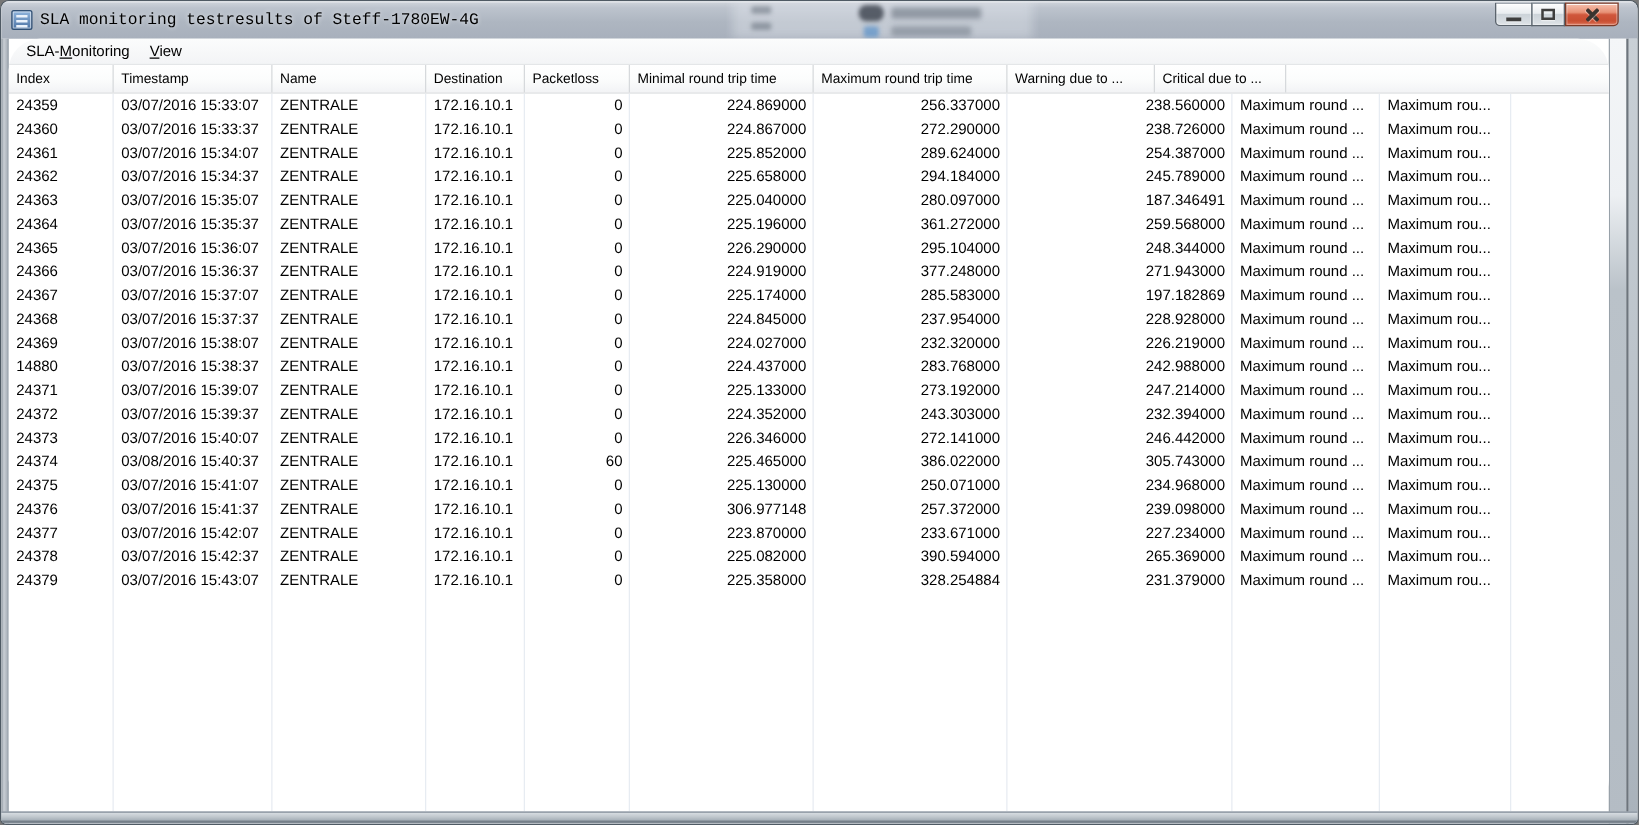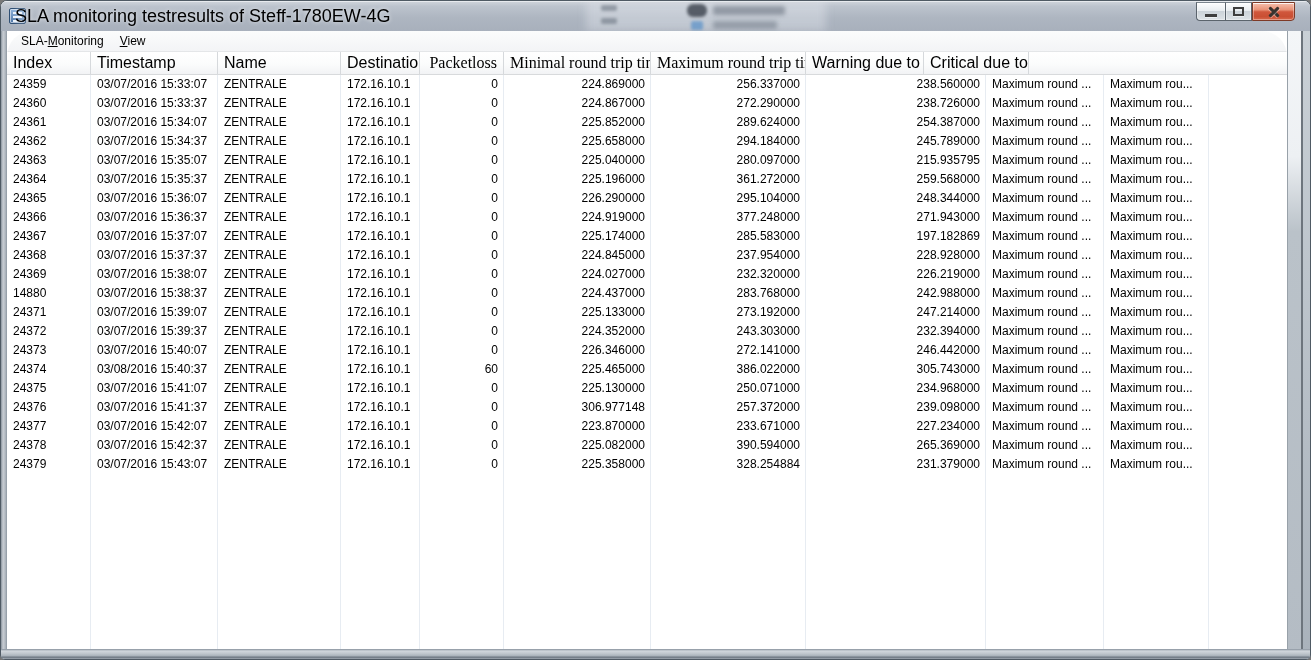--- a/index.html
+++ b/index.html
@@ -29,23 +29,24 @@
   .a-text2{left:712px;top:20px;width:64px;height:8px;background:rgba(108,118,130,.5);filter:blur(2.2px);border-radius:2px;}
   .win-icon{
     position:absolute;left:8px;top:7px;width:17px;height:16px;
     background:linear-gradient(#8fb4dd,#4d74a4);
     border:1px solid #2f4f74;border-radius:2px;
     box-shadow:inset 0 0 0 1px rgba(255,255,255,.55);
   }
   .win-icon .line{position:absolute;left:3px;right:3px;height:2px;background:#eaf2fb;}
   .win-icon .l1{top:3px}.win-icon .l2{top:7px}.win-icon .l3{top:11px}
   .title-text{
-    position:absolute;left:14px;top:0;height:30px;line-height:30px;
-    font-size:18px;color:#000;white-space:nowrap;
+    position:absolute;left:31px;top:0;height:30px;line-height:30px;
+    font-size:13px;color:#000;white-space:nowrap;
     text-shadow:0 0 4px rgba(255,255,255,.8);
+    font-family:Liberation Mono, monospace;
   }
   .controls{position:absolute;top:1px;right:15px;display:flex;z-index:5;}
   .cbtn{
     height:19px;border:1px solid #5b646d;border-top-color:#7b848d;
     display:flex;align-items:center;justify-content:center;
     box-shadow:inset 0 1px 0 rgba(255,255,255,.75),inset 0 0 0 1px rgba(255,255,255,.35);
   }
   .cbtn.minb{width:29px;border-radius:0 0 0 4px;border-right:none;
     background:linear-gradient(#fdfdfe 0,#e9edf0 45%,#ccd3d9 50%,#dde2e6 100%);}
   .cbtn.maxb{width:27px;border-radius:0;
@@ -72,24 +73,24 @@
   .client{position:absolute;top:30px;left:6px;right:23px;bottom:10px;
     background:#fff;display:flex;flex-direction:column;overflow:hidden;border-radius:25px;}
   .menubar{height:21px;flex:0 0 21px;display:flex;align-items:center;
     background:linear-gradient(#fbfcfc,#f3f4f6);border-bottom:1px solid #e4e6e8;
     padding-left:6px;font-size:12px;color:#000;}
   .menu-item{padding:0 8px;height:19px;line-height:19px;white-space:nowrap;}
   .accel{text-decoration:underline;}
   
   .header{height:23px;flex:0 0 23px;display:flex;
     background:linear-gradient(to bottom,#ffffff 0,#fbfcfc 55%,#f2f3f5 100%);
-    border-bottom:1px solid #d8dadc;font-size:16px;color:#000;}
+    border-bottom:1px solid #d8dadc;font-size:11px;color:#000;}
   .hcell{flex:0 0 auto;border-right:1px solid #d6d9dc;line-height:22px;
     padding:0 6px;white-space:nowrap;overflow:hidden;}
-  .hcell.r{text-align:right;font-family:Liberation Serif, serif;}
+  .hcell.r{text-align:left;}
   .hcell.fill{flex:1 1 auto;border-right:none;}
   
   .tbody{position:relative;flex:1 1 auto;overflow:hidden;background:#fff;}
   .gridlines{position:absolute;inset:0;display:flex;pointer-events:none;}
   .gcol{flex:0 0 auto;height:100%;border-right:1px solid #e7ecf2;}
   .gcol.fill{flex:1 1 auto;border-right:none;}
   .rows{position:absolute;inset:0;}
   .row{display:flex;height:19px;font-size:12px;color:#000;}
   .cell{flex:0 0 auto;line-height:19px;padding:0 6px;white-space:nowrap;overflow:hidden;}
   .cell.r{text-align:right;}
@@ -223,21 +224,21 @@
             <div class="cell col9">Maximum rou...</div>
           </div>
           <div class="row">
             <div class="cell col0">24363</div>
             <div class="cell col1">03/07/2016 15:35:07</div>
             <div class="cell col2">ZENTRALE</div>
             <div class="cell col3">172.16.10.1</div>
             <div class="cell col4 r">0</div>
             <div class="cell col5 r">225.040000</div>
             <div class="cell col6 r">280.097000</div>
-            <div class="cell col7 r">215.935795</div>
+            <div class="cell col7 r">187.346491</div>
             <div class="cell col8">Maximum round ...</div>
             <div class="cell col9">Maximum rou...</div>
           </div>
           <div class="row">
             <div class="cell col0">24364</div>
             <div class="cell col1">03/07/2016 15:35:37</div>
             <div class="cell col2">ZENTRALE</div>
             <div class="cell col3">172.16.10.1</div>
             <div class="cell col4 r">0</div>
             <div class="cell col5 r">225.196000</div>

